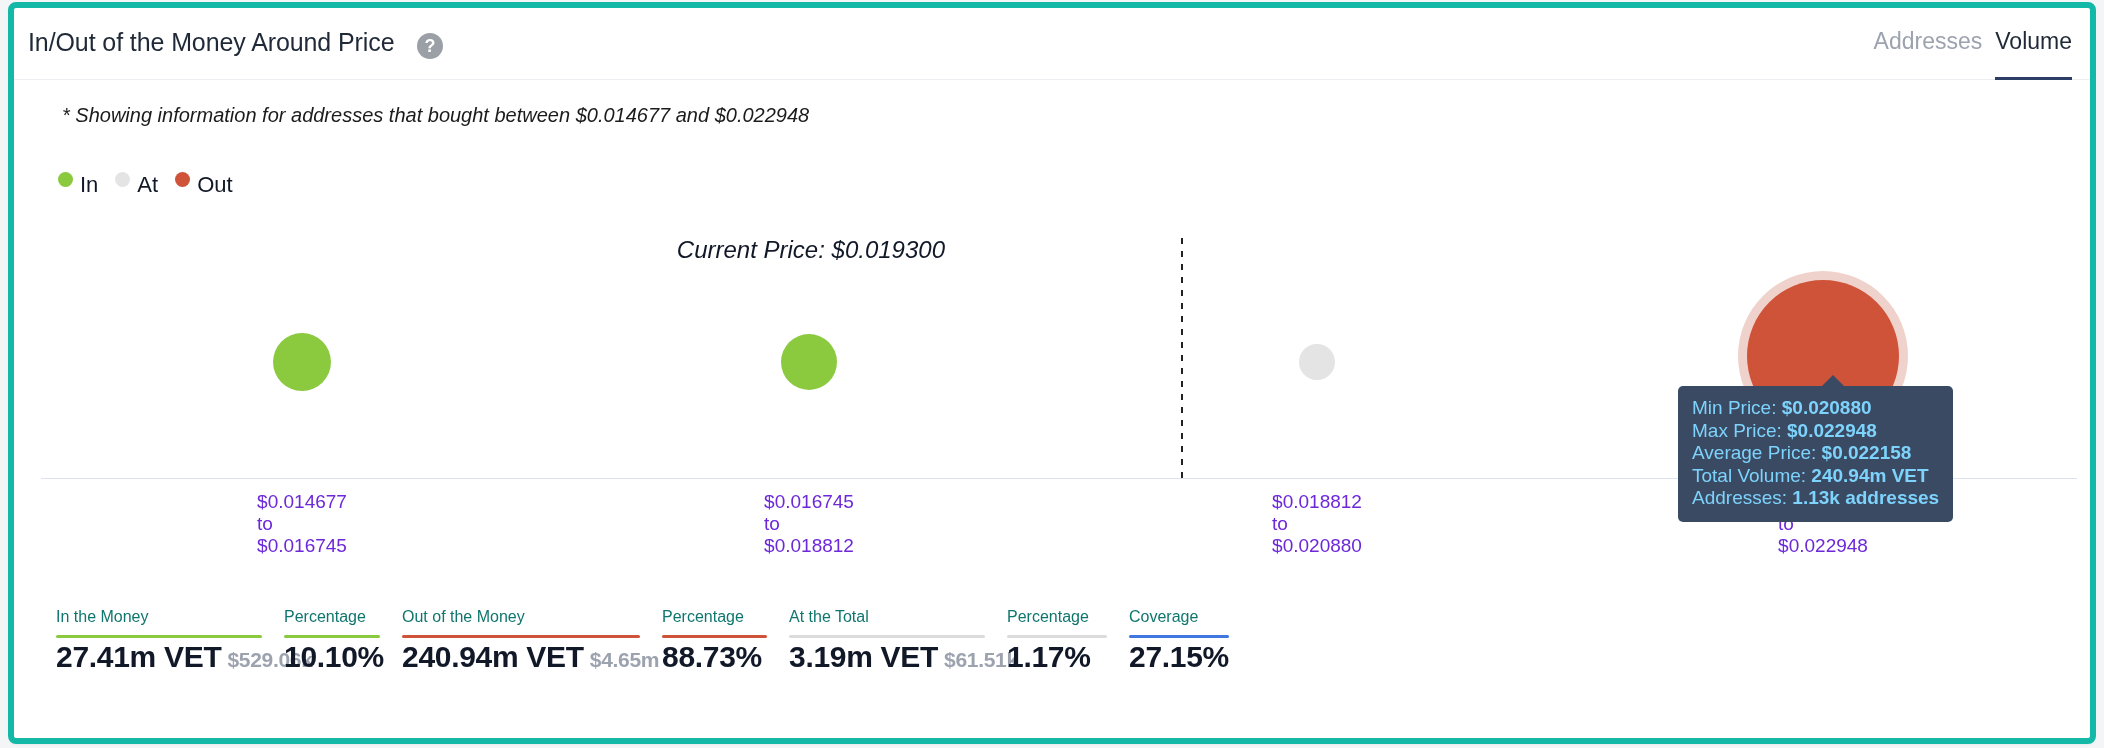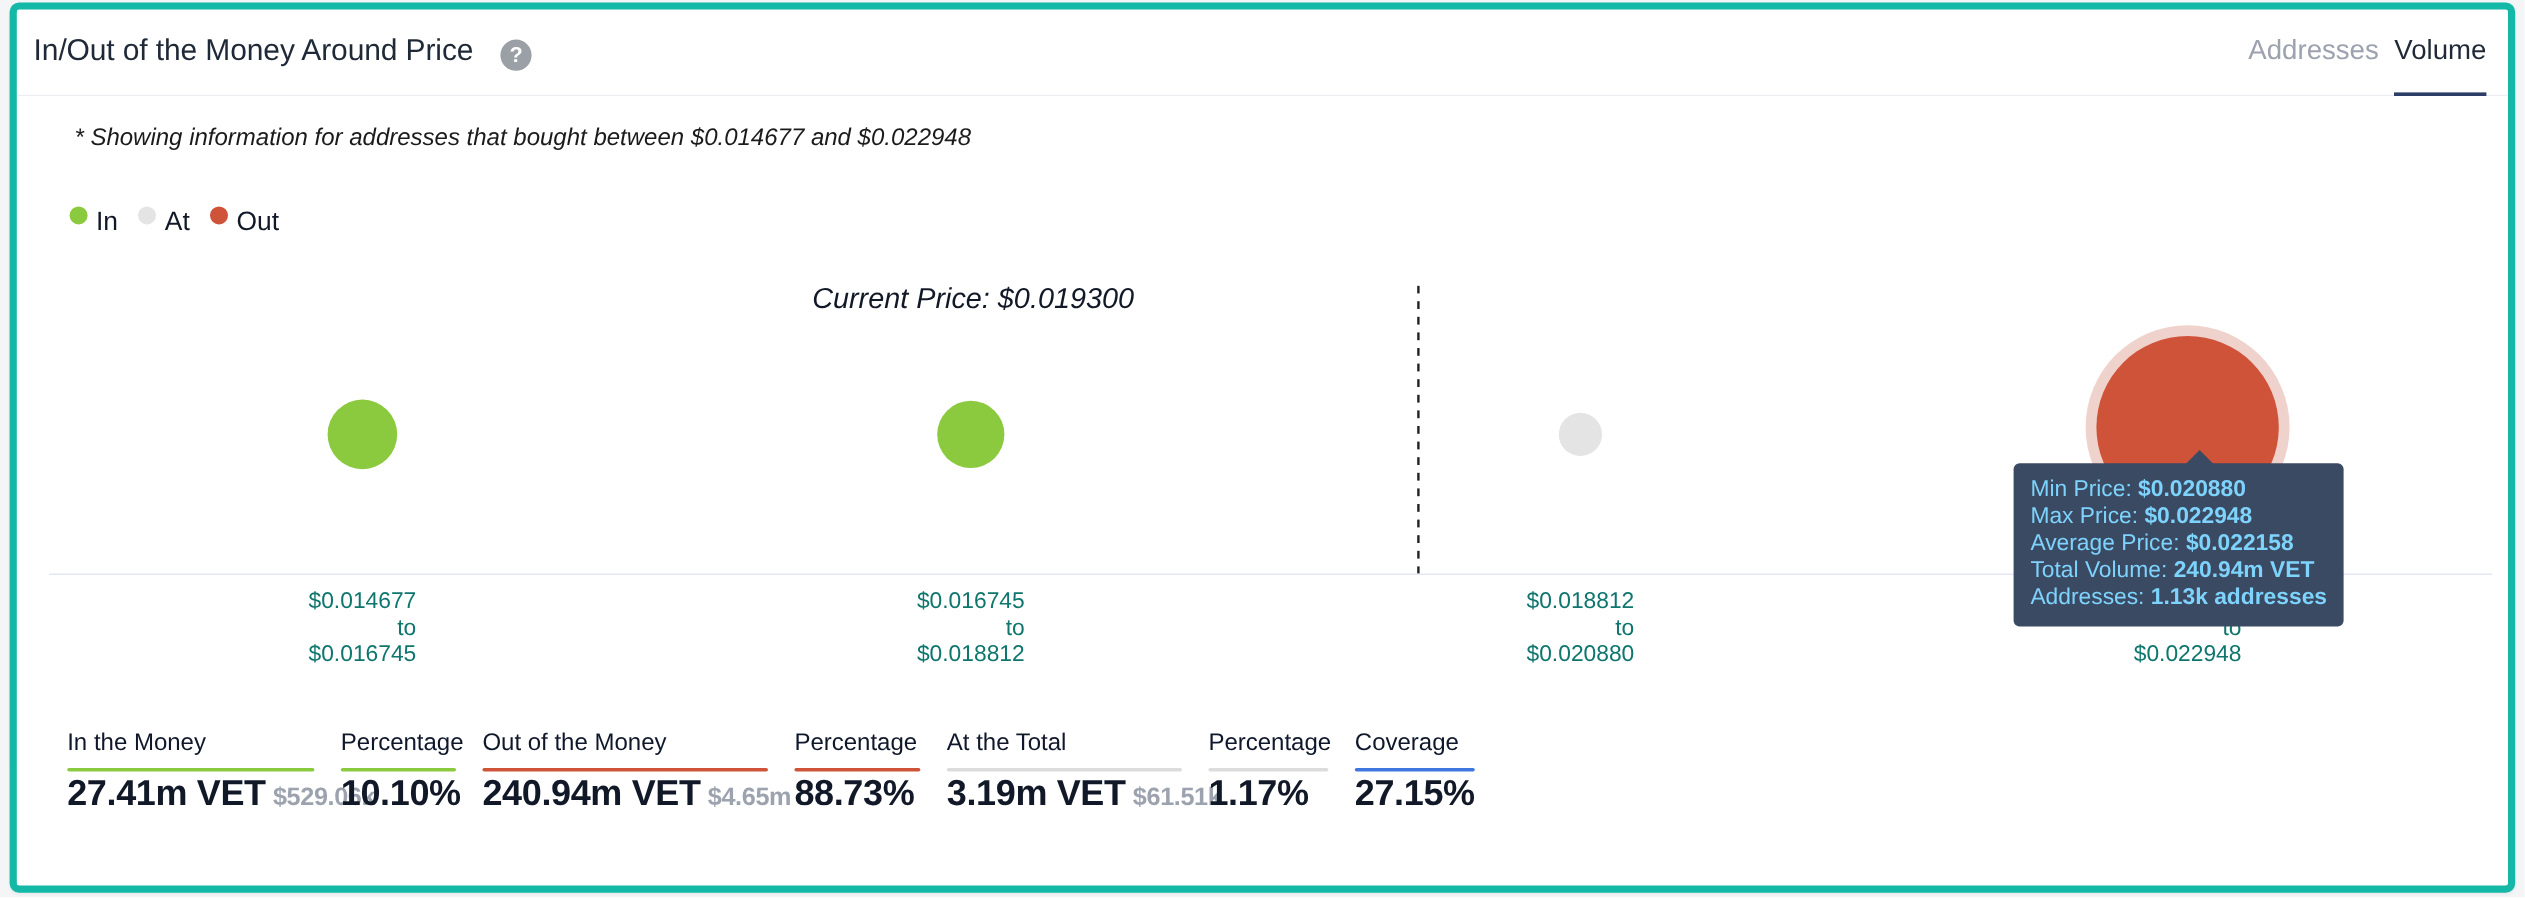--- a/index.html
+++ b/index.html
@@ -146,24 +146,24 @@
 
   
   .xlabels {
     position: absolute;
     left: 0; top: 483px; right: 0;
     height: 70px;
   }
   .xlabel {
     position: absolute;
     transform: translateX(-50%);
-    text-align: right;
+    text-align: left;
     font-size: 19px;
     line-height: 22px;
-    color: #0f766e;
+    color: #6d28d9;
     white-space: nowrap;
   }
 
   
   .tooltip {
     position: absolute;
     left: 1664px; top: 378px;
     background: #3b4a63;
     color: #7dd3fc;
     border-radius: 5px;
@@ -185,22 +185,22 @@
 
   
   .stats {
     position: absolute;
     left: 42px; top: 600px;
     display: flex;
     align-items: flex-start;
   }
   .stat { position: relative; margin-right: 22px; }
   .stat-label {
-    font-size: 20px;
-    color: #0f172a;
+    font-size: 16px;
+    color: #0f766e;
     padding-bottom: 9px;
     white-space: nowrap;
   }
   .stat-rule { height: 3px; width: 100%; border-radius: 2px; }
   .stat-value {
     margin-top: 2px;
     font-size: 30px;
     color: #111827;
     white-space: nowrap;
     letter-spacing: -0.3px;

